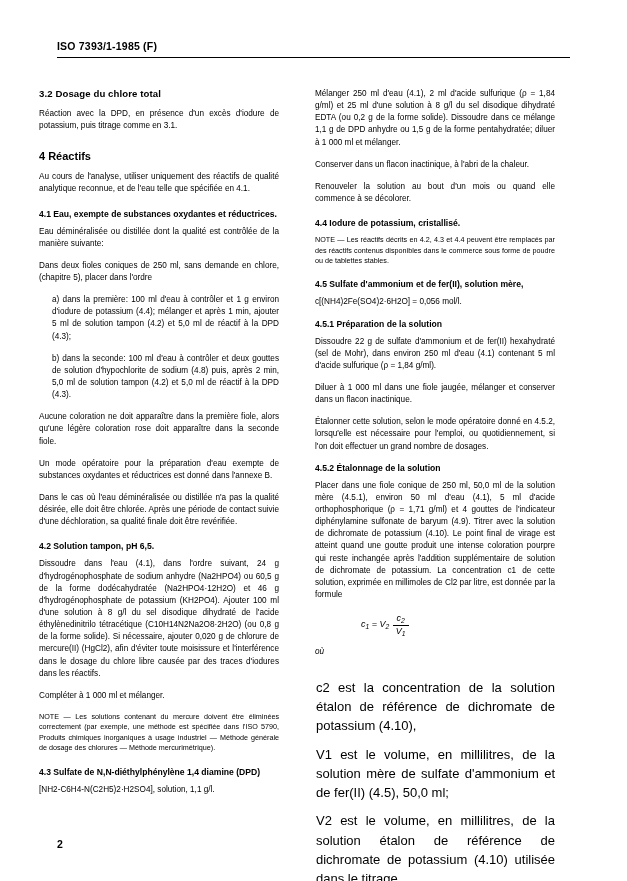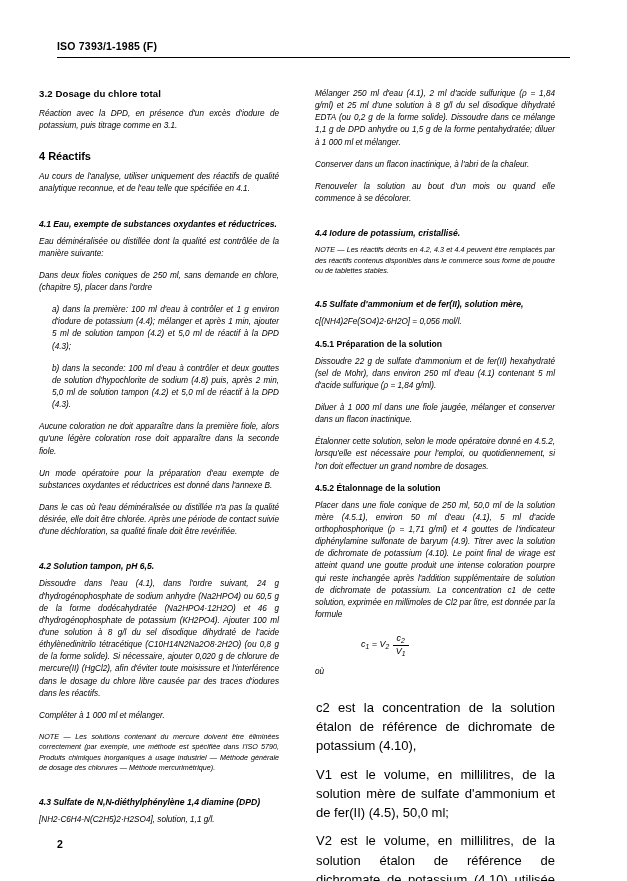--- a/index.html
+++ b/index.html
@@ -62,24 +62,23 @@
   .h3 {
     font-size: 8.6px;
     font-weight: bold;
     margin: 0 0 7px 0;
   }
   p {
     font-size: 8.2px;
     line-height: 1.48;
     margin: 0 0 10px 0;
     text-align: justify;
-    font-style: italic;
   }
   .gap-lg { margin-top: 18px; }
-  .gap-md { margin-top: 23px; font-style: italic; }
+  .gap-md { margin-top: 13px; }
   .gap-sm { margin-top: 8px; }
   .indent {
     padding-left: 13px;
   }
   .note {
     font-size: 7.2px;
     line-height: 1.45;
     text-align: justify;
     margin: 0 0 10px 0;
   }

